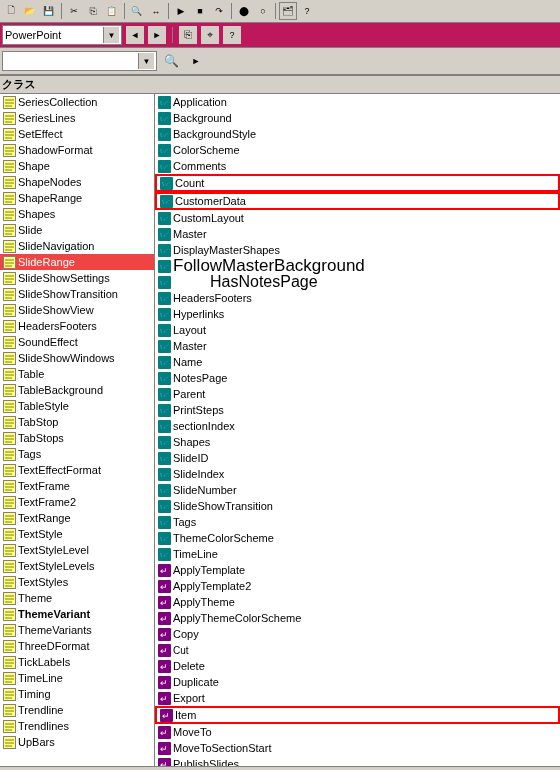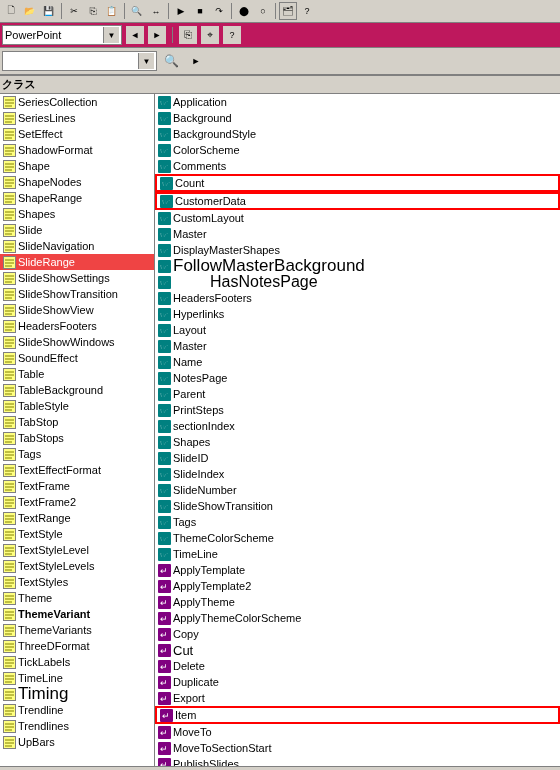--- a/index.html
+++ b/index.html
@@ -426,46 +426,46 @@
           <div class="list-item-icon">
             <div style="width: 13px; height: 13px; background: rgb(255, 255, 128); border: 1px solid rgb(128, 128, 128); display: flex; align-items: center; justify-content: center; font-size: 7px; color: rgb(0, 0, 0); font-weight: bold;">
               <svg width="11" height="11" viewBox="0 0 11 11">
                 <rect x="0" y="0" width="11" height="11" fill="#ffff80"></rect>
                 <line x1="1" y1="3" x2="10" y2="3" stroke="#808000" stroke-width="1"></line>
                 <line x1="1" y1="6" x2="10" y2="6" stroke="#808000" stroke-width="1"></line>
                 <line x1="1" y1="9" x2="8" y2="9" stroke="#808000" stroke-width="1"></line>
               </svg>
             </div>
           </div>
+          <span style="font-size: 11px;">SoundEffect</span>
+        </div>
+        <div class="list-item">
+          <div class="list-item-icon">
+            <div style="width: 13px; height: 13px; background: rgb(255, 255, 128); border: 1px solid rgb(128, 128, 128); display: flex; align-items: center; justify-content: center; font-size: 7px; color: rgb(0, 0, 0); font-weight: bold;">
+              <svg width="11" height="11" viewBox="0 0 11 11">
+                <rect x="0" y="0" width="11" height="11" fill="#ffff80"></rect>
+                <line x1="1" y1="3" x2="10" y2="3" stroke="#808000" stroke-width="1"></line>
+                <line x1="1" y1="6" x2="10" y2="6" stroke="#808000" stroke-width="1"></line>
+                <line x1="1" y1="9" x2="8" y2="9" stroke="#808000" stroke-width="1"></line>
+              </svg>
+            </div>
+          </div>
           <span style="font-size: 11px;">SlideShowWindows</span>
         </div>
         <div class="list-item">
           <div class="list-item-icon">
             <div style="width: 13px; height: 13px; background: rgb(255, 255, 128); border: 1px solid rgb(128, 128, 128); display: flex; align-items: center; justify-content: center; font-size: 7px; color: rgb(0, 0, 0); font-weight: bold;">
               <svg width="11" height="11" viewBox="0 0 11 11">
                 <rect x="0" y="0" width="11" height="11" fill="#ffff80"></rect>
                 <line x1="1" y1="3" x2="10" y2="3" stroke="#808000" stroke-width="1"></line>
                 <line x1="1" y1="6" x2="10" y2="6" stroke="#808000" stroke-width="1"></line>
                 <line x1="1" y1="9" x2="8" y2="9" stroke="#808000" stroke-width="1"></line>
               </svg>
             </div>
           </div>
-          <span style="font-size: 11px;">SoundEffect</span>
-        </div>
-        <div class="list-item">
-          <div class="list-item-icon">
-            <div style="width: 13px; height: 13px; background: rgb(255, 255, 128); border: 1px solid rgb(128, 128, 128); display: flex; align-items: center; justify-content: center; font-size: 7px; color: rgb(0, 0, 0); font-weight: bold;">
-              <svg width="11" height="11" viewBox="0 0 11 11">
-                <rect x="0" y="0" width="11" height="11" fill="#ffff80"></rect>
-                <line x1="1" y1="3" x2="10" y2="3" stroke="#808000" stroke-width="1"></line>
-                <line x1="1" y1="6" x2="10" y2="6" stroke="#808000" stroke-width="1"></line>
-                <line x1="1" y1="9" x2="8" y2="9" stroke="#808000" stroke-width="1"></line>
-              </svg>
-            </div>
-          </div>
           <span style="font-size: 11px;">Table</span>
         </div>
         <div class="list-item">
           <div class="list-item-icon">
             <div style="width: 13px; height: 13px; background: rgb(255, 255, 128); border: 1px solid rgb(128, 128, 128); display: flex; align-items: center; justify-content: center; font-size: 7px; color: rgb(0, 0, 0); font-weight: bold;">
               <svg width="11" height="11" viewBox="0 0 11 11">
                 <rect x="0" y="0" width="11" height="11" fill="#ffff80"></rect>
                 <line x1="1" y1="3" x2="10" y2="3" stroke="#808000" stroke-width="1"></line>
                 <line x1="1" y1="6" x2="10" y2="6" stroke="#808000" stroke-width="1"></line>
                 <line x1="1" y1="9" x2="8" y2="9" stroke="#808000" stroke-width="1"></line>
@@ -712,21 +712,21 @@
           <div class="list-item-icon">
             <div style="width: 13px; height: 13px; background: rgb(255, 255, 128); border: 1px solid rgb(128, 128, 128); display: flex; align-items: center; justify-content: center; font-size: 7px; color: rgb(0, 0, 0); font-weight: bold;">
               <svg width="11" height="11" viewBox="0 0 11 11">
                 <rect x="0" y="0" width="11" height="11" fill="#ffff80"></rect>
                 <line x1="1" y1="3" x2="10" y2="3" stroke="#808000" stroke-width="1"></line>
                 <line x1="1" y1="6" x2="10" y2="6" stroke="#808000" stroke-width="1"></line>
                 <line x1="1" y1="9" x2="8" y2="9" stroke="#808000" stroke-width="1"></line>
               </svg>
             </div>
           </div>
-          <span style="font-size: 17px;">Timing</span>
+          <span style="font-size: 11px;">Timing</span>
         </div>
         <div class="list-item">
           <div class="list-item-icon">
             <div style="width: 13px; height: 13px; background: rgb(255, 255, 128); border: 1px solid rgb(128, 128, 128); display: flex; align-items: center; justify-content: center; font-size: 7px; color: rgb(0, 0, 0); font-weight: bold;">
               <svg width="11" height="11" viewBox="0 0 11 11">
                 <rect x="0" y="0" width="11" height="11" fill="#ffff80"></rect>
                 <line x1="1" y1="3" x2="10" y2="3" stroke="#808000" stroke-width="1"></line>
                 <line x1="1" y1="6" x2="10" y2="6" stroke="#808000" stroke-width="1"></line>
                 <line x1="1" y1="9" x2="8" y2="9" stroke="#808000" stroke-width="1"></line>
               </svg>
@@ -1070,21 +1070,21 @@
           </div>
           <span style="font-size: 11px;">Copy</span>
         </div>
         <div class="list-item">
           <div class="list-item-icon">
             <svg width="13" height="13" viewBox="0 0 13 13">
               <rect x="0" y="0" width="13" height="13" fill="#800080" rx="1"></rect>
               <text x="2" y="10" font-size="9" fill="white" font-family="serif">↵</text>
             </svg>
           </div>
-          <span style="font-size: 13px;">Cut</span>
+          <span style="font-size: 10px;">Cut</span>
         </div>
         <div class="list-item">
           <div class="list-item-icon">
             <svg width="13" height="13" viewBox="0 0 13 13">
               <rect x="0" y="0" width="13" height="13" fill="#800080" rx="1"></rect>
               <text x="2" y="10" font-size="9" fill="white" font-family="serif">↵</text>
             </svg>
           </div>
           <span style="font-size: 11px;">Delete</span>
         </div>

